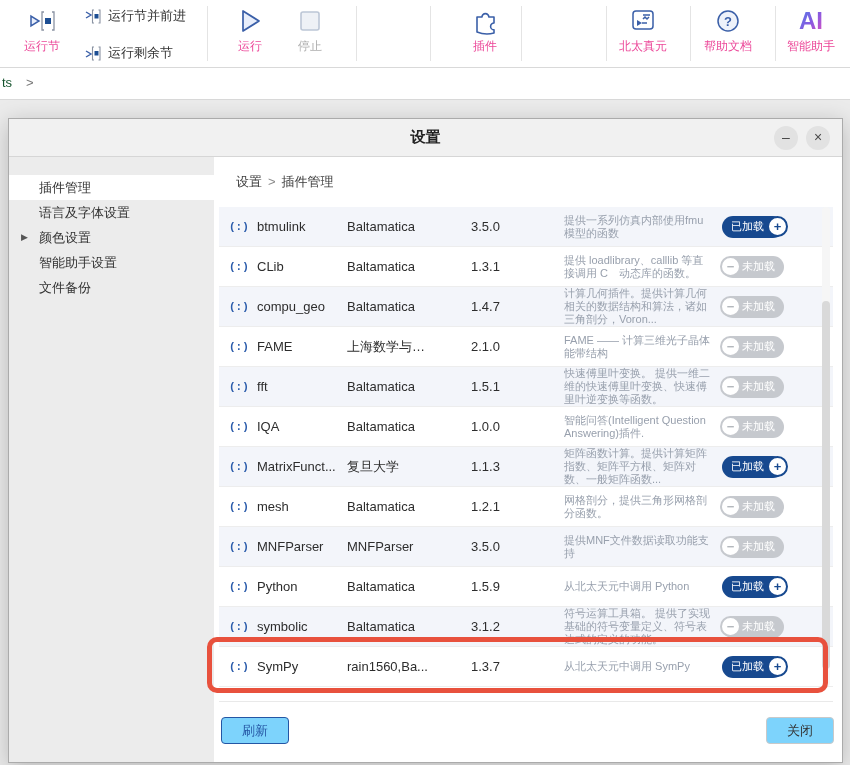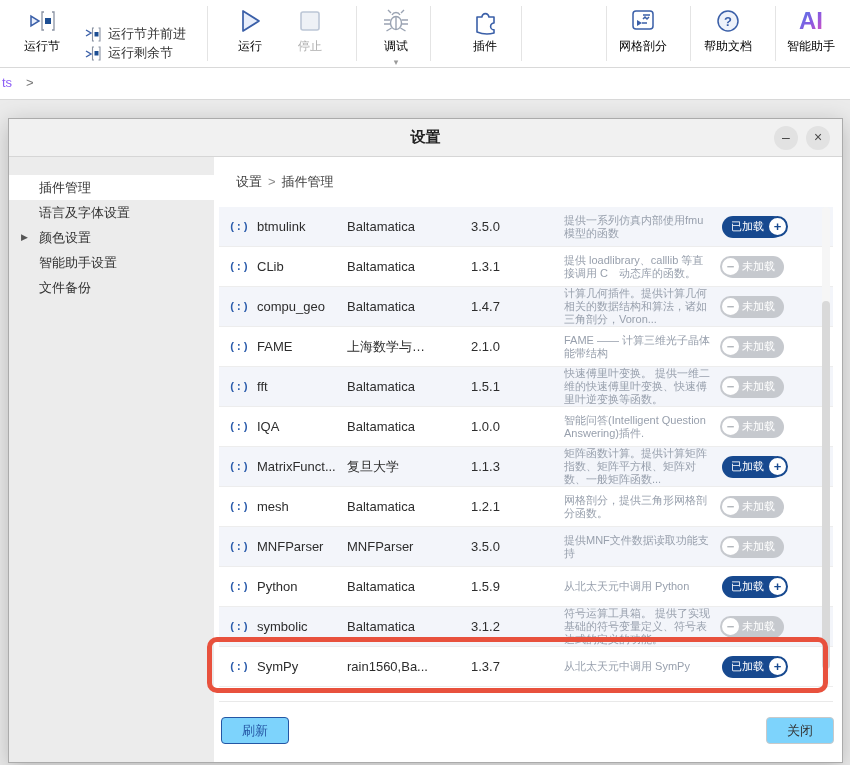--- a/index.html
+++ b/index.html
@@ -3,29 +3,29 @@
 <meta charset="utf-8">
 <style>
   * { margin:0; padding:0; box-sizing:border-box; }
   html,body { width:850px; height:765px; }
   body { font-family:"Liberation Sans","DejaVu Sans",sans-serif; color:#333; background:#fff; position:relative; overflow:hidden; }
 
   
   .toolbar { position:absolute; left:0; top:0; width:850px; height:68px; background:#fff; border-bottom:1px solid #d9d9d9; }
   .tbtn { position:absolute; top:3px; height:62px; text-align:center; cursor:default; }
   .tbtn .ic { height:36px; display:flex; align-items:center; justify-content:center; }
-  .tbtn .lb { font-size:12px; color:#000000; line-height:14px; }
+  .tbtn .lb { font-size:12px; color:#ec4899; line-height:14px; }
   .tbtn .lb.dis { color:#aeaeae; }
   .sep { position:absolute; top:6px; width:1px; height:55px; background:#e4e4e4; }
   .stackbtn { position:absolute; left:84px; height:26px; display:flex; align-items:center; gap:7px; font-size:13px; color:#333; }
   .caret { position:absolute; left:0; right:0; bottom:-1px; font-size:9px; color:#9a9a9a; text-align:center; line-height:8px; }
 
   
   .tabbar { position:absolute; left:0; top:68px; width:850px; height:32px; background:#fff; border-bottom:1px solid #d9d9d9; }
-  .tabtxt { position:absolute; left:2px; top:7px; font-size:13px; color:#8b5cf6; }
+  .tabtxt { position:absolute; left:2px; top:7px; font-size:13px; color:#14532d; }
   .tabchev { position:absolute; left:26px; top:7px; font-size:13px; color:#777; }
 
   
   .backdrop { position:absolute; left:0; top:100px; width:850px; height:665px; background:#ebebeb; }
 
   
   .dialog { position:absolute; left:8px; top:118px; width:835px; height:645px; background:#fff; border:1px solid #ababab; border-radius:0; box-shadow:0 5px 22px rgba(0,0,0,.22); overflow:hidden; }
   .dlg-titlebar { position:absolute; left:0; top:0; right:0; height:38px; background:#f1f1f1; border-bottom:1px solid #d6d6d6; }
   .dlg-title { position:absolute; left:0; right:0; top:9px; text-align:center; font-size:15px; font-weight:bold; color:#222; }
   .winbtn { position:absolute; top:7px; width:24px; height:24px; border-radius:50%; background:#e2e2e2; color:#4a4a4a; font-size:14px; line-height:23px; text-align:center; cursor:default; }
@@ -81,21 +81,21 @@
     <span class="ic">
       <svg width="30" height="26" viewBox="0 0 30 26" fill="none">
         <polygon points="4,8 4,18 12,13" stroke="#3a5fa8" stroke-width="1.5" fill="#e8eefb"></polygon>
         <path d="M17 4 h-2 v18 h2 M25 4 h2 v18 h-2" stroke="#8a93a3" stroke-width="1.3" fill="none"></path>
         <rect x="18" y="10" width="6" height="6" fill="#1d4e93"></rect>
       </svg>
     </span>
     <div class="lb">运行节</div>
   </div>
 
-  <div class="stackbtn" style="top:21px;justify-content:flex-end;">
+  <div class="stackbtn" style="top:3px;justify-content:flex-end;">
     <svg width="17" height="17" viewBox="0 0 17 17">
       <path d="M2 4 l5 3 -5 3" stroke="#3a5fa8" stroke-width="1.4" fill="none"></path>
       <path d="M10 2 h-1.5 v13 h1.5 M14.5 2 h1.5 v13 h-1.5" stroke="#8a93a3" stroke-width="1.1" fill="none"></path>
       <rect x="10.5" y="6" width="4" height="4.5" fill="#1d4e93"></rect>
     </svg>
     <span>运行节并前进</span>
   </div>
 
   <div class="stackbtn" style="top:40px;align-items:center;">
     <svg width="17" height="17" viewBox="0 0 17 17">
@@ -121,33 +121,20 @@
     <span class="ic">
       <svg width="24" height="26" viewBox="0 0 24 26">
         <rect x="3" y="4" width="18" height="18" rx="2" stroke="#bcc6d6" stroke-width="1.6" fill="#eef1f6"></rect>
       </svg>
     </span>
     <div class="lb dis">停止</div>
   </div>
 
   <div class="sep" style="left:356px;"></div>
 
-  <div class="tbtn" style="left:366px;width:60px;">
-    <span class="ic">
-      <svg width="30" height="28" viewBox="0 0 30 28" stroke="#9aa3b2" stroke-width="1.4" fill="none">
-        <ellipse cx="15" cy="16" rx="5.5" ry="6.5"></ellipse>
-        <path d="M11 8 a4.5 4.5 0 0 1 8 0"></path>
-        <path d="M10 6 l-3 -3 M20 6 l3 -3"></path>
-        <path d="M9.5 13 H3 M9.5 17 H3 M10.5 21 l-5 3 M20.5 13 H27 M20.5 17 H27 M19.5 21 l5 3"></path>
-        <path d="M15 10 v12"></path>
-      </svg>
-    </span>
-    <div class="lb">调试</div>
-    <div class="caret">▾</div>
-  </div>
 
   <div class="sep" style="left:430px;"></div>
 
   <div class="tbtn" style="left:455px;width:60px;">
     <span class="ic">
       <svg width="30" height="30" viewBox="0 0 30 30" fill="none" stroke="#3a5fa8" stroke-width="1.6" stroke-linejoin="round">
         <path d="M7 11 h5 a3.4 3.4 0 1 1 6.8 0 H24 v6 a3.4 3.4 0 1 0 0 6.8 V27 a27 27 0 0 1 -17 -1 z"></path>
       </svg>
     </span>
     <div class="lb">插件</div>
@@ -161,21 +148,21 @@
   <div class="tbtn" style="left:611px;width:64px;">
     <span class="ic">
       <svg width="30" height="28" viewBox="0 0 30 28" fill="none" stroke="#3a5fa8" stroke-width="1.5">
         <rect x="5" y="4" width="20" height="18" rx="3"></rect>
         <path d="M14 9 h8 v6" opacity="0"></path>
         <path d="M15 8 h7 M15 12 l2 -2 2 2 2 -2"></path>
         <polygon points="9,13 9,19 14,16" fill="#3a5fa8" stroke="none"></polygon>
         <path d="M14 16 h5"></path>
       </svg>
     </span>
-    <div class="lb">网格剖分</div>
+    <div class="lb">北太真元</div>
   </div>
 
   <div class="sep" style="left:690px;"></div>
 
   <div class="tbtn" style="left:696px;width:64px;">
     <span class="ic">
       <svg width="28" height="28" viewBox="0 0 28 28">
         <circle cx="14" cy="14" r="10" stroke="#3a5fa8" stroke-width="1.5" fill="#eef2fa"></circle>
         <text x="14" y="19" text-anchor="middle" font-size="13" font-weight="bold" fill="#3a5fa8">?</text>
       </svg>

